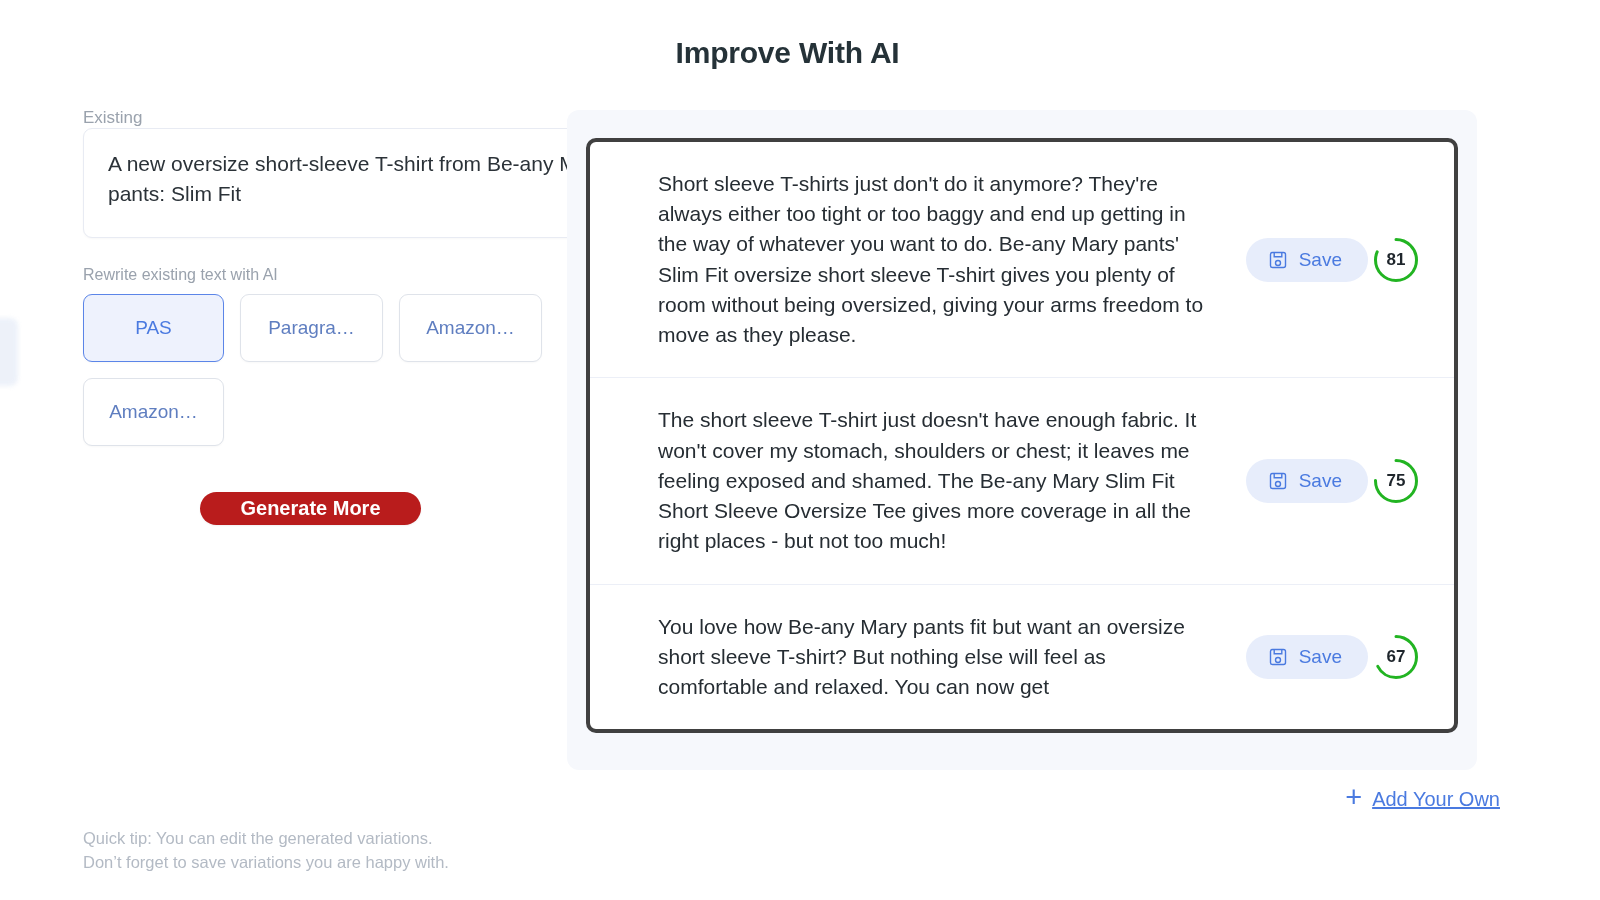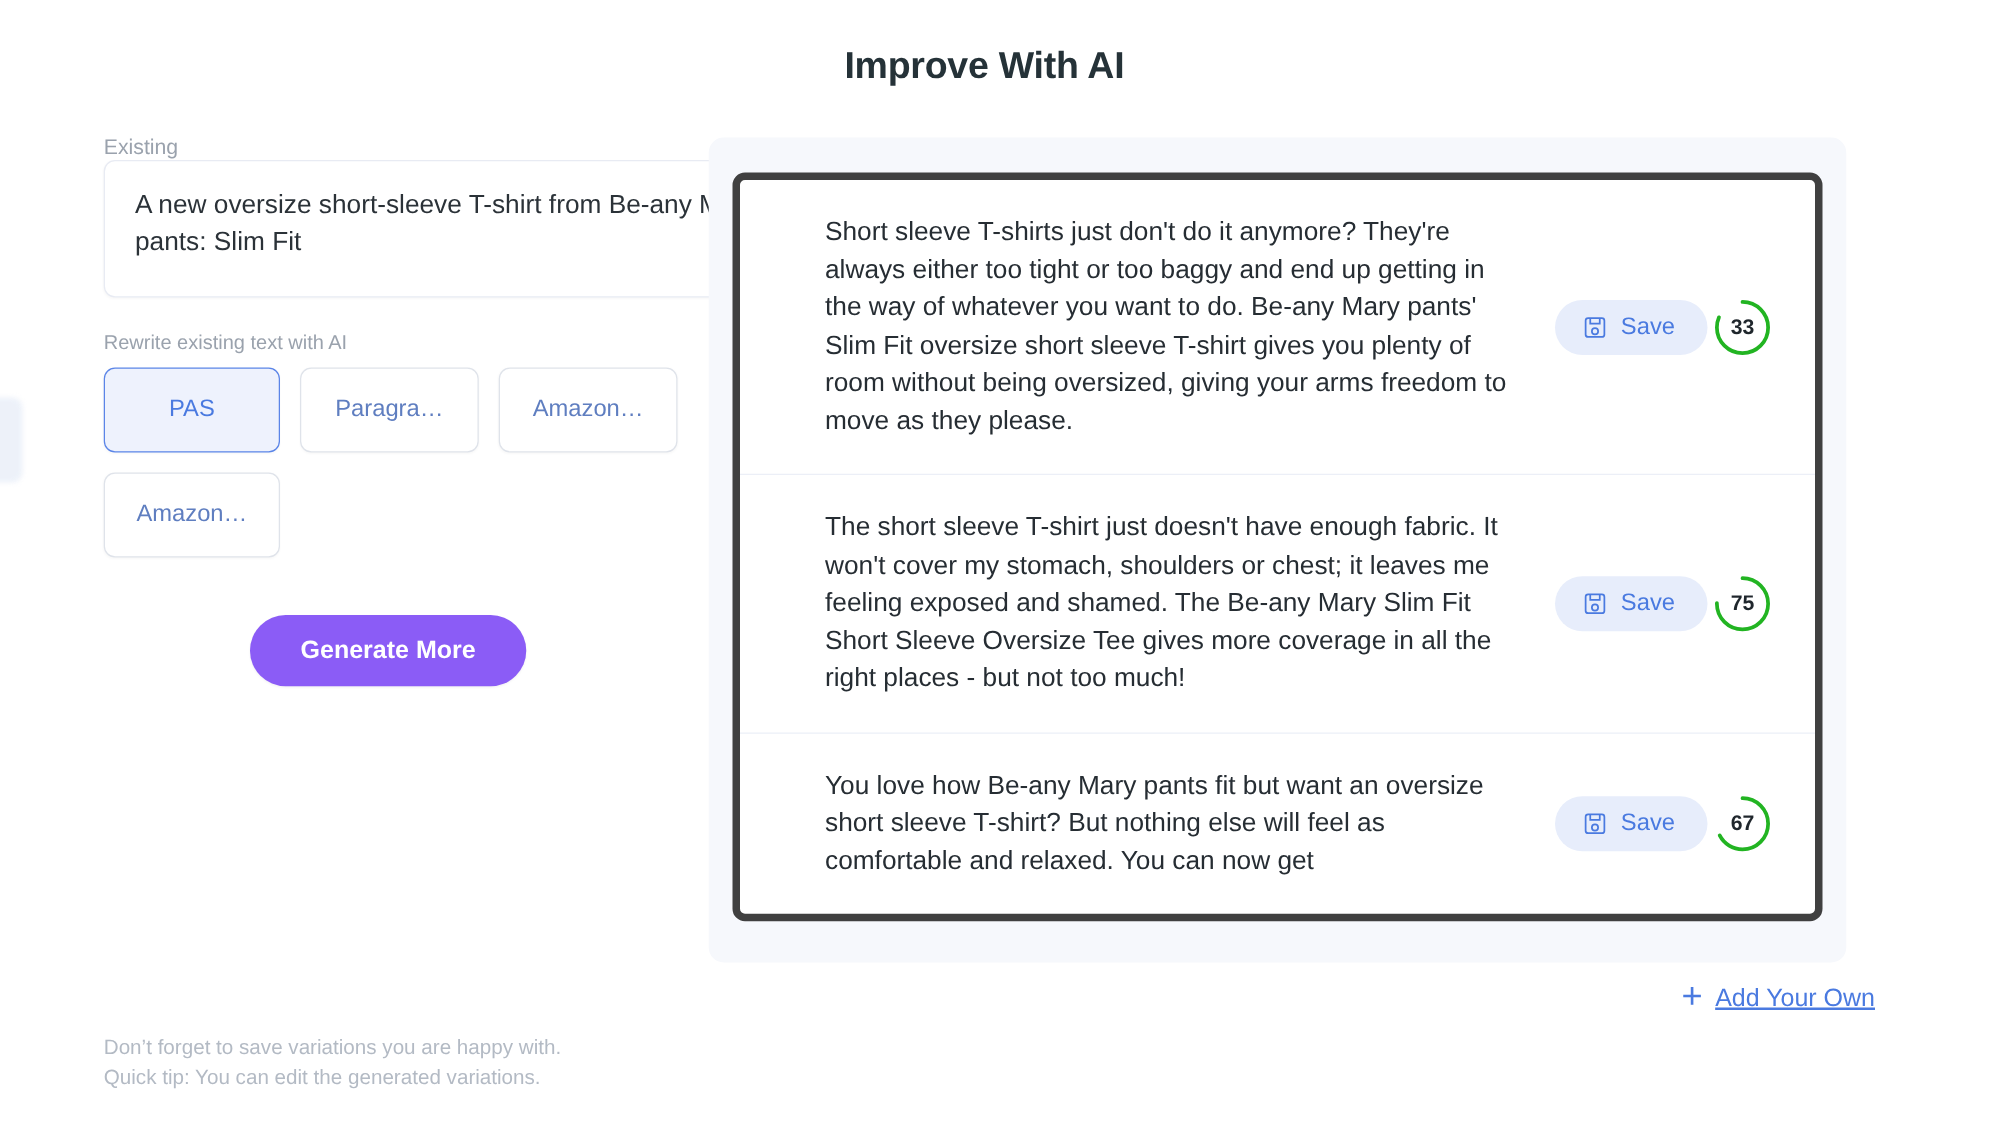--- a/index.html
+++ b/index.html
@@ -101,27 +101,27 @@
 
   .strict-row { margin-bottom: 4px; }
 
   .generate-wrap {
     width: 455px;
     display: flex;
     justify-content: center;
     margin-top: 46px;
   }
   .generate-btn {
-    background: #8b5cf6;
+    background: #b91c1c;
     color: #ffffff;
     border: none;
     border-radius: 999px;
     font-size: 20px;
     font-weight: 700;
-    padding: 17px 40px;
+    padding: 5px 40px;
     cursor: pointer;
     font-family: "Liberation Sans", sans-serif;
     box-shadow: 0 1px 2px rgba(16,24,40,0.06);
   }
 
   .quick-tip {
     position: absolute;
     left: 83px;
     top: 826px;
     font-size: 16.5px;
@@ -153,21 +153,21 @@
     border-radius: 12px;
     overflow: hidden;
   }
 
   .variations-card {
     position: absolute;
     left: 19px;
     top: 28px;
     width: 872px;
     background: #ffffff;
-    border: 6px solid #404040;
+    border: 4px solid #404040;
     border-radius: 10px;
     overflow: hidden;
   }
 
   .variation-row {
     display: flex;
     align-items: center;
     padding: 27px 34px 27px 68px;
     border-bottom: 1px solid #eceff7;
   }
@@ -268,22 +268,22 @@
       <div class="chip wide">Amazon…</div>
       <div class="chip">Amazon…</div>
     </div>
 
     <div class="generate-wrap">
       <button class="generate-btn">Generate More</button>
     </div>
   </div>
 
   <div class="quick-tip">
+    <div>Quick tip: You can edit the generated variations.</div>
     <div>Don’t forget to save variations you are happy with.</div>
-    <div>Quick tip: You can edit the generated variations.</div>
   </div>
 
   <div class="right-panel">
     <div class="variations-card">
 
       <div class="variation-row">
         <div class="variation-text">Short sleeve T-shirts just don't do it anymore? They're always either too tight or too baggy and end up getting in the way of whatever you want to do. Be-any Mary pants' Slim Fit oversize short sleeve T-shirt gives you plenty of room without being oversized, giving your arms freedom to move as they please.</div>
         <div class="row-actions">
           <button class="save-btn">
             <span>
@@ -293,21 +293,21 @@
                 <circle cx="10" cy="13" r="2.5"></circle>
               </svg>
             </span>
             <span>Save</span>
           </button>
           <div class="score">
             <svg width="48" height="48" viewBox="0 0 48 48">
               <circle cx="24" cy="24" r="20.5" fill="none" stroke="#ffffff" stroke-width="3"></circle>
               <circle cx="24" cy="24" r="20.5" fill="none" stroke="#22b422" stroke-width="3" stroke-linecap="round" stroke-dasharray="104.3 128.8"></circle>
             </svg>
-            <div class="score-val">33</div>
+            <div class="score-val">81</div>
           </div>
         </div>
       </div>
 
       <div class="variation-row">
         <div class="variation-text">The short sleeve T-shirt just doesn't have enough fabric. It won't cover my stomach, shoulders or chest; it leaves me feeling exposed and shamed. The Be-any Mary Slim Fit Short Sleeve Oversize Tee gives more coverage in all the right places - but not too much!</div>
         <div class="row-actions">
           <button class="save-btn">
             <span>
               <svg width="20" height="20" viewBox="0 0 20 20" fill="none" stroke="#4a7ae0" stroke-width="1.4">

